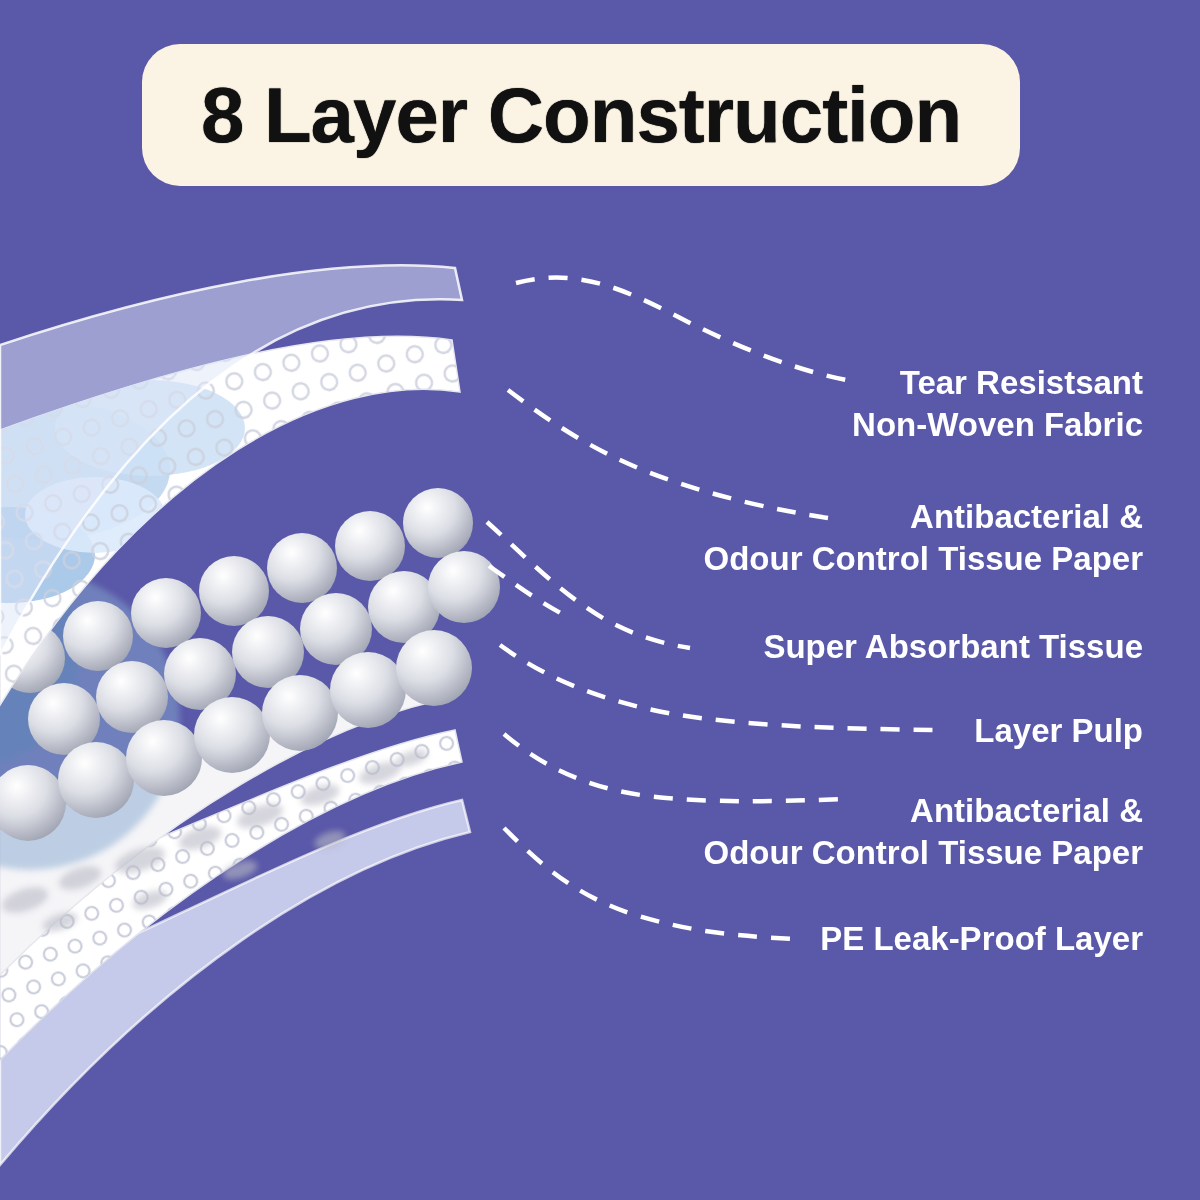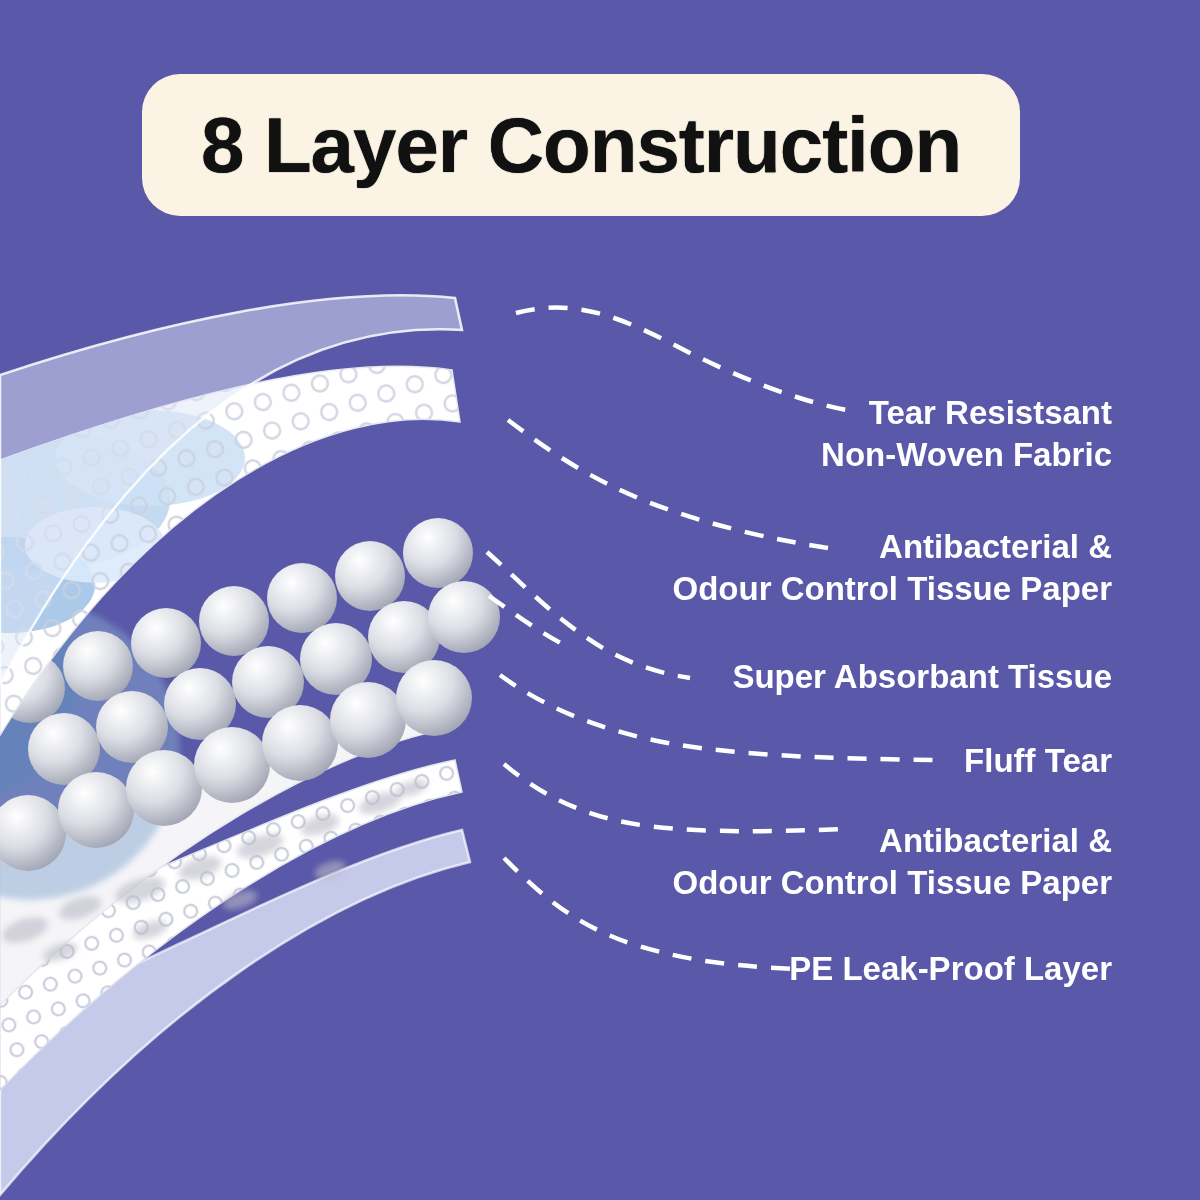--- a/index.html
+++ b/index.html
@@ -1,33 +1,33 @@
 <!DOCTYPE html>
 <html><head>
 <meta charset="utf-8">
 <style>
   html,body{margin:0;padding:0;}
   body{
     width:1200px;height:1200px;overflow:hidden;position:relative;
     background:#5a58a8;
     font-family:"Liberation Sans", sans-serif;
   }
-  .canvas{position:absolute;inset:0;margin-top:30px;}
+  .canvas{position:absolute;inset:0;}
   .stack-svg{position:absolute;left:0;top:0;pointer-events:none;}
   .title-box{
     position:absolute;left:142px;top:44px;width:878px;height:142px;
     background:#fbf4e4;border-radius:38px;
     display:flex;align-items:center;justify-content:center;
   }
   .title-box span{
     font-size:78px;font-weight:bold;color:#111111;letter-spacing:-1px;
     text-shadow:0 0 1px #111;
   }
   .label{
-    position:absolute;right:88px;text-align:right;
+    position:absolute;right:57px;text-align:right;
     color:#ffffff;font-weight:bold;font-size:33px;line-height:1.27;
     white-space:pre-line;
   }
   .label-1{top:362px;}
   .label-2{top:496px;}
   .label-3{top:626px;}
   .label-4{top:710px;}
   .label-5{top:790px;}
   .label-6{top:918px;}
 </style>
@@ -142,19 +142,19 @@
   <div class="title-box">
     <span>8 Layer Construction</span>
   </div>
 
   <div>
     <div class="label label-1">Tear Resistsant
 Non-Woven Fabric</div>
     <div class="label label-2">Antibacterial &amp;
 Odour Control Tissue Paper</div>
     <div class="label label-3">Super Absorbant Tissue</div>
-    <div class="label label-4">Fluff Tear</div>
+    <div class="label label-4">Layer Pulp</div>
     <div class="label label-5">Antibacterial &amp;
 Odour Control Tissue Paper</div>
     <div class="label label-6">PE Leak-Proof Layer</div>
   </div>
 
 </div>
 
 </body></html>

